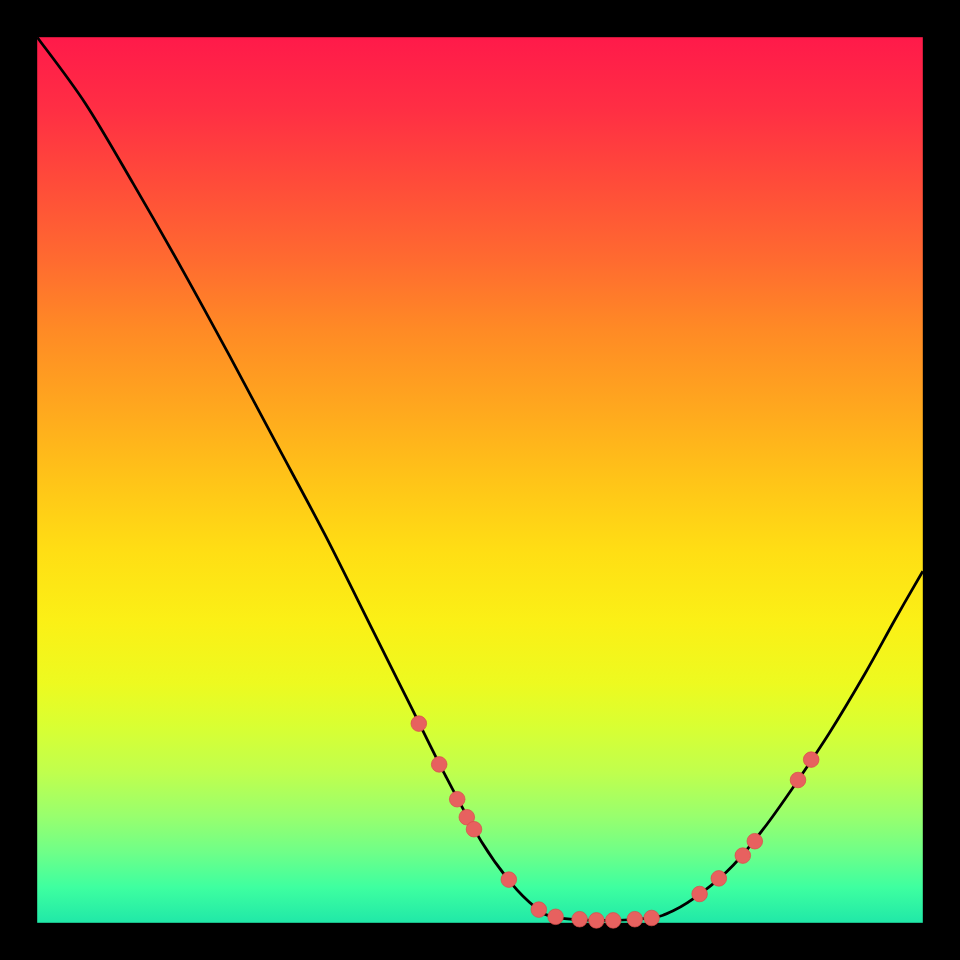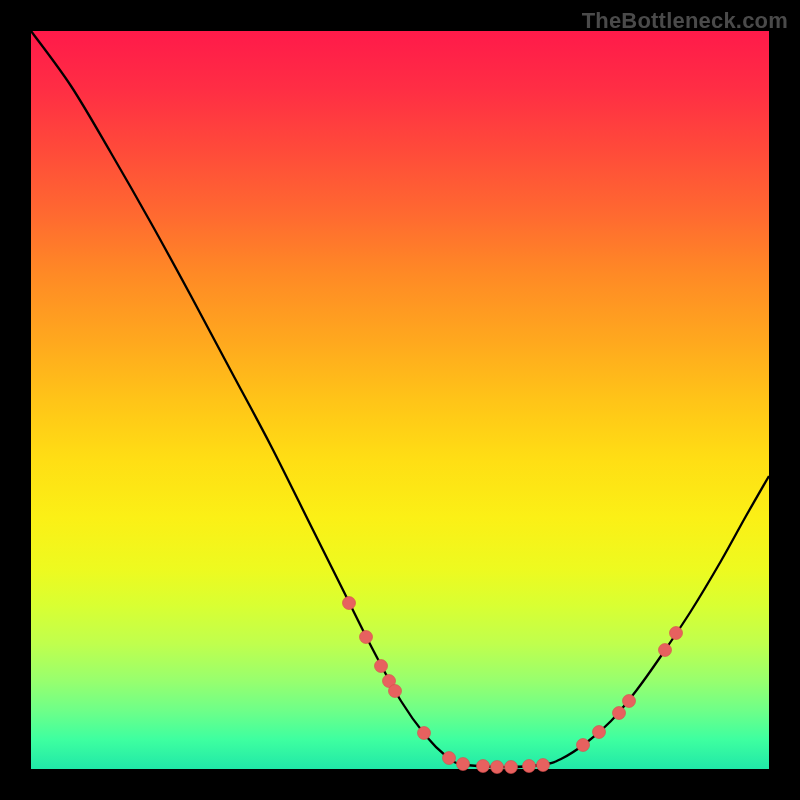--- a/index.html
+++ b/index.html
@@ -93,14 +93,13 @@
           <circle cx="512" cy="734" r="6.5" class="dot"></circle>
           <circle cx="552" cy="714" r="6.5" class="dot"></circle>
           <circle cx="568" cy="701" r="6.5" class="dot"></circle>
           <circle cx="588" cy="682" r="6.5" class="dot"></circle>
           <circle cx="598" cy="670" r="6.5" class="dot"></circle>
           <circle cx="634" cy="619" r="6.5" class="dot"></circle>
           <circle cx="645" cy="602" r="6.5" class="dot"></circle>
         </g>
     </svg>
   </div>
-  <div class="watermark">TheBottleneck.com</div>
 </div>
 
 </body></html>

